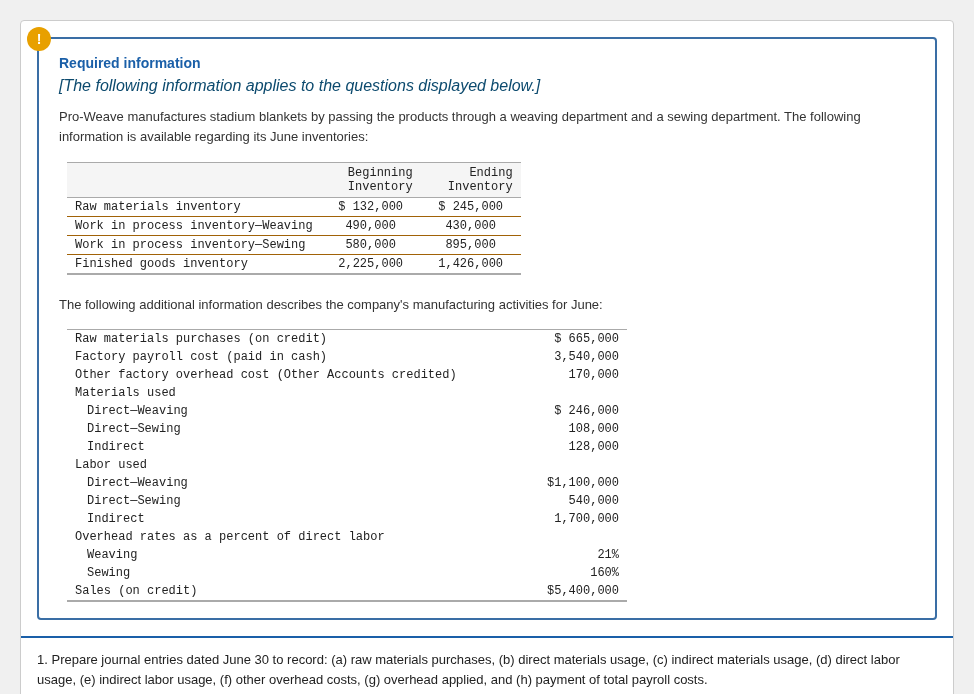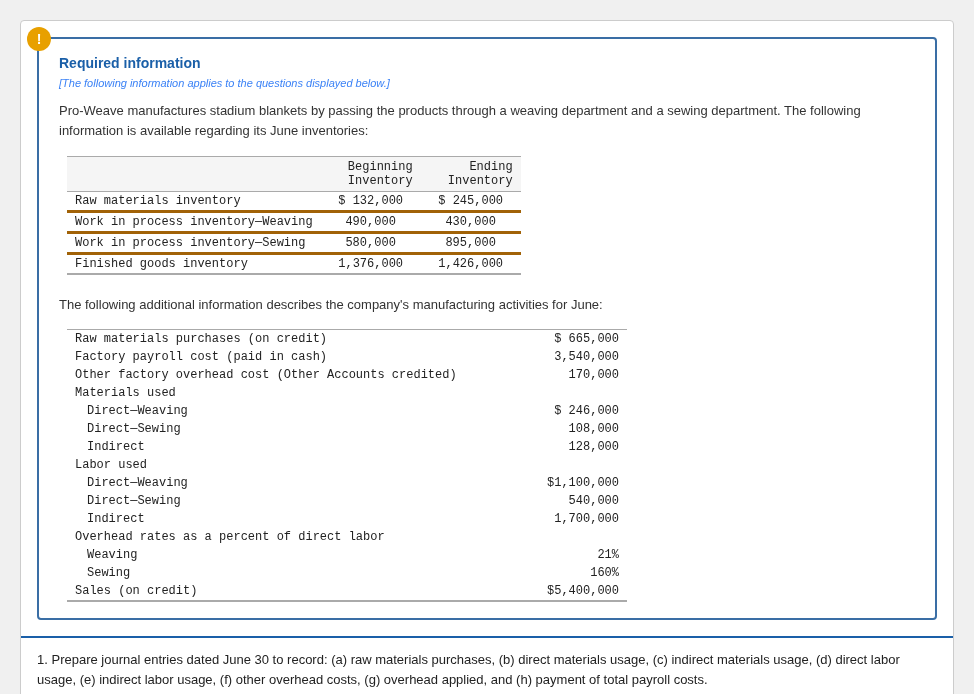--- a/index.html
+++ b/index.html
@@ -41,23 +41,23 @@
       font-size: 14px;
     }
     .required-title {
       color: #1a5fa8;
       font-weight: bold;
       font-size: 14px;
       margin-bottom: 6px;
     }
     .italic-note {
       font-style: italic;
-      color: #3b82f6;
+      color: #0c4a6e;
       margin-bottom: 12px;
-      font-size: 11px;
+      font-size: 16px;
     }
     .intro-text {
       color: #333;
       margin-bottom: 16px;
       line-height: 1.5;
       font-size: 13px;
     }
     .inventory-table {
       width: auto;
       border-collapse: collapse;
@@ -68,21 +68,21 @@
     }
     .inventory-table th {
       text-align: right;
       padding: 3px 8px;
       border-bottom: 1px solid #aaa;
       font-weight: normal;
       font-size: 12px;
     }
     .inventory-table td {
       padding: 2px 8px;
-      border-bottom: 3px solid #a16207;
+      border-bottom: 1px solid #a16207;
     }
     .inventory-table td:first-child {
       text-align: left;
       min-width: 240px;
     }
     .inventory-table td:not(:first-child) {
       text-align: center;
     }
     .inventory-table .header-row th {
       border-top: 1px solid #aaa;
@@ -166,21 +166,21 @@
     <td>490,000</td>
     <td>430,000</td>
   </tr>
           <tr>
     <td>Work in process inventory—Sewing</td>
     <td>580,000</td>
     <td>895,000</td>
   </tr>
           <tr>
     <td>Finished goods inventory</td>
-    <td>1,376,000</td>
+    <td>2,225,000</td>
     <td>1,426,000</td>
   </tr>
         </tbody>
     </table>
 
     <div class="additional-text">The following additional information describes the company's manufacturing activities for June:</div>
 
     <table class="activities-table">
       <tbody id="activities-tbody">
       <tr class="top-border">

